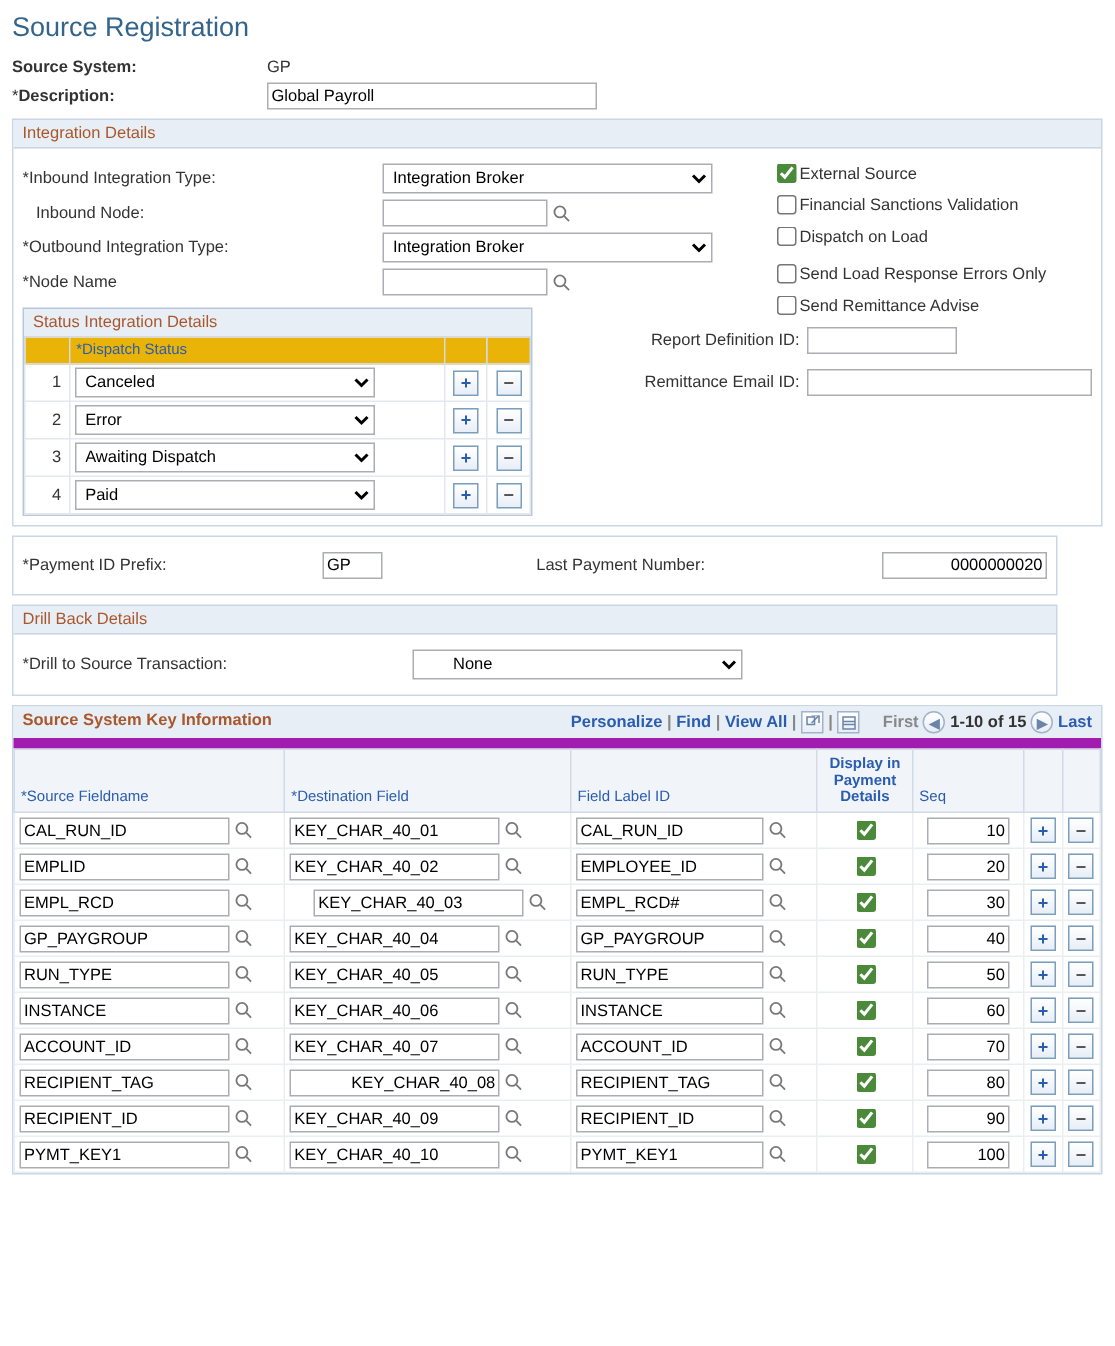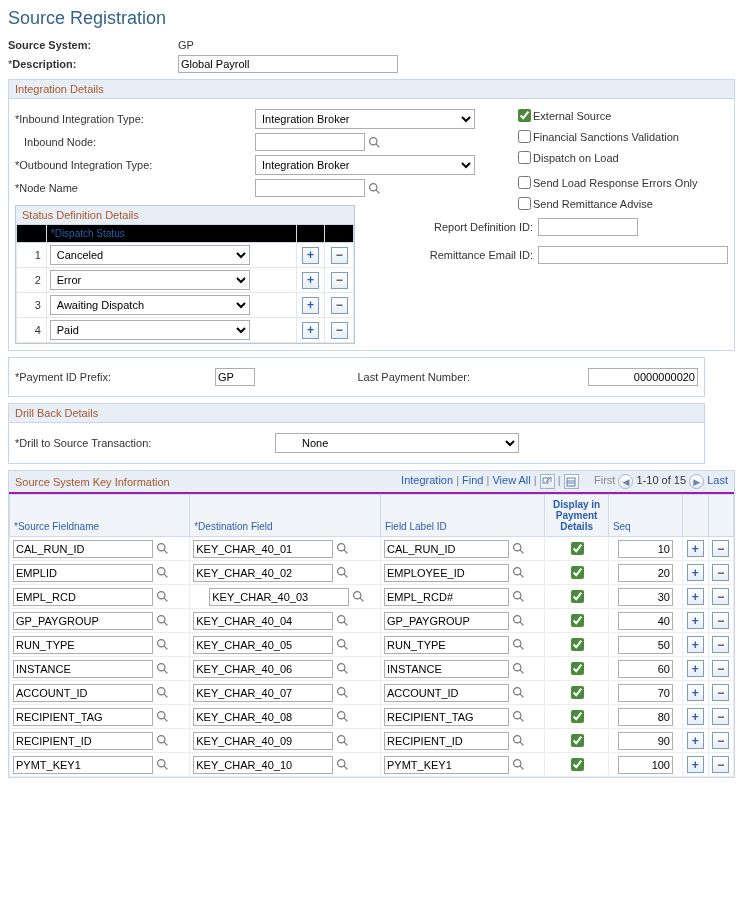--- a/index.html
+++ b/index.html
@@ -13,27 +13,27 @@
   input[type="text"], select { font-family: inherit; font-size: 11px; border: 1px solid #ABADB3; padding: 1px 2px; height: 18px; }
   select { height: 20px; background: #fff; }
   .chk { vertical-align: middle; margin: 0 2px 0 0; }
   .lookup { display: inline-flex; align-items: center; justify-content: center; width: 15px; height: 15px; cursor: pointer; color: #787878; margin-left: 2px; }
   .lookup svg { width: 13px; height: 13px; }
   .btn-sq { width: 17px; height: 17px; border: 1px solid #7B9EBD; background: linear-gradient(#fff,#E8EEF7); color: #2A5DB0; display: inline-flex; align-items: center; justify-content: center; font-weight: bold; font-size: 12px; cursor: pointer; }
   .btn-sq.minus { color: #555; }
   .status-sub { border: 1px solid #B8C7DB; margin-top: 8px; width: 340px; }
   .status-sub-header { background: #E8EEF5; padding: 3px 6px; color: #A9572C; }
   .status-tbl { width: 100%; border-collapse: collapse; }
-  .status-tbl thead th { background: #000000; border: 1px solid #D1DAE6; padding: 3px 4px; font-weight: normal; color: #2A5DB0; text-align: left; font-size:10px; }
+  .status-tbl thead th { background: #eab308; border: 1px solid #D1DAE6; padding: 3px 4px; font-weight: normal; color: #2A5DB0; text-align: left; font-size:10px; }
   .status-tbl thead th.first { color:#333; }
   .status-tbl td { border: 1px solid #E3E7EE; padding: 2px 3px; text-align: center; }
   .status-tbl td.idx { text-align: right; padding-right: 5px; }
   .status-tbl td.selcell { text-align: left; }
   .key-section { border: 1px solid #C9D6E5; margin: 6px 0; }
-  .key-header { display:flex; align-items:center; background: #E8EEF5; border-bottom: 2px solid #a21caf; padding: 3px 6px; }
+  .key-header { display:flex; align-items:flex-start; background: #E8EEF5; border-bottom: 7px solid #a21caf; padding: 3px 6px; font-weight: bold; }
   .key-title { color: #A9572C; flex-shrink:0; margin-right:15px; }
   .key-links { flex: 1; text-align: right; color:#333; white-space: nowrap; }
   .key-links a { color: #2A5DB0; text-decoration: none; cursor:pointer; }
   .key-links .sep { color: #888; }
   .nav-btn { display:inline-flex; width:15px; height:15px; border:1px solid #A3B4CA; border-radius:50%; background: linear-gradient(#fff,#E8EEF7); align-items:center; justify-content:center; color:#6B85A8; vertical-align:middle; cursor:pointer; font-size:9px; }
   .icon-sq { display:inline-flex; width:15px; height:15px; border:1px solid #A3B4CA; background: linear-gradient(#fff,#E8EEF7); align-items:center; justify-content:center; vertical-align:middle; cursor:pointer; }
   .icon-sq svg { width: 10px; height: 10px; stroke: #6B85A8; }
   .key-tbl { width: 100%; border-collapse: collapse; }
   .key-tbl th { background: #F1F4F8; border: 1px solid #D1DAE6; padding: 4px 4px; font-weight: normal; color: #2A5DB0; text-align: left; font-size: 10px; vertical-align: bottom; }
   .key-tbl td { border: 1px solid #EAEDF2; padding: 2px 3px; }
@@ -89,21 +89,21 @@
           <input type="text" style="width: 110px;" value="">
           <span class="lookup">
               <svg viewBox="0 0 16 16">
                 <circle cx="6.5" cy="6.5" r="4.5" fill="none" stroke="currentColor" stroke-width="1.5"></circle>
                 <line x1="10" y1="10" x2="14" y2="14" stroke="currentColor" stroke-width="1.5"></line>
               </svg>
             </span>
         </div>
 
         <div class="status-sub">
-          <div class="status-sub-header">Status Definition Details</div>
+          <div class="status-sub-header">Status Integration Details</div>
           <table class="status-tbl">
             <thead>
               <tr>
                 <th class="first" style="width:25px;"></th>
                 <th style="width:210px;">*<span>Dispatch Status</span></th>
                 <th style="width:22px;"></th>
                 <th style="width:22px;"></th>
               </tr>
             </thead>
             <tbody id="status-body">
@@ -181,30 +181,30 @@
       <input type="text" style="width: 110px; text-align: right;" value="0000000020">
     </div>
   </div>
 </div>
 
 <div class="section" style="width:697px;">
   <div class="section-header">Drill Back Details</div>
   <div class="section-body">
     <div class="row">
       <div class="lbl-col req" style="width:260px;">Drill to Source Transaction:</div>
-      <select style="width:244px;padding-left:22px;"><option>None</option></select>
+      <select style="width:220px;padding-left:22px;"><option>None</option></select>
     </div>
   </div>
 </div>
 
 <div class="key-section">
   <div class="key-header">
     <span class="key-title">Source System Key Information</span>
     <span class="key-links">
-      <a>Integration</a>
+      <a>Personalize</a>
       <span class="sep"> | </span>
       <a>Find</a>
       <span class="sep"> | </span>
       <a>View All</a>
       <span class="sep"> | </span>
       <span class="icon-sq">
           <svg viewBox="0 0 10 10" fill="none">
             <rect x="1" y="1" width="5" height="5"></rect>
             <path d="M4 0 L9 0 L9 5" stroke-width="1"></path>
             <line x1="4" y1="5" x2="9" y2="0"></line>
@@ -519,21 +519,21 @@
               <span class="lookup">
                 <svg viewBox="0 0 16 16">
                   <circle cx="6.5" cy="6.5" r="4.5" fill="none" stroke="currentColor" stroke-width="1.5"></circle>
                   <line x1="10" y1="10" x2="14" y2="14" stroke="currentColor" stroke-width="1.5"></line>
                 </svg>
               </span>
             </div>
           </td>
           <td>
             <div class="f-row">
-              <input type="text" style="width: 140px;" value="KEY_CHAR_40_08">
+              <input type="text" style="width: 140px; text-align: right;" value="KEY_CHAR_40_08">
               <span class="lookup">
                 <svg viewBox="0 0 16 16">
                   <circle cx="6.5" cy="6.5" r="4.5" fill="none" stroke="currentColor" stroke-width="1.5"></circle>
                   <line x1="10" y1="10" x2="14" y2="14" stroke="currentColor" stroke-width="1.5"></line>
                 </svg>
               </span>
             </div>
           </td>
           <td>
             <div class="f-row">

